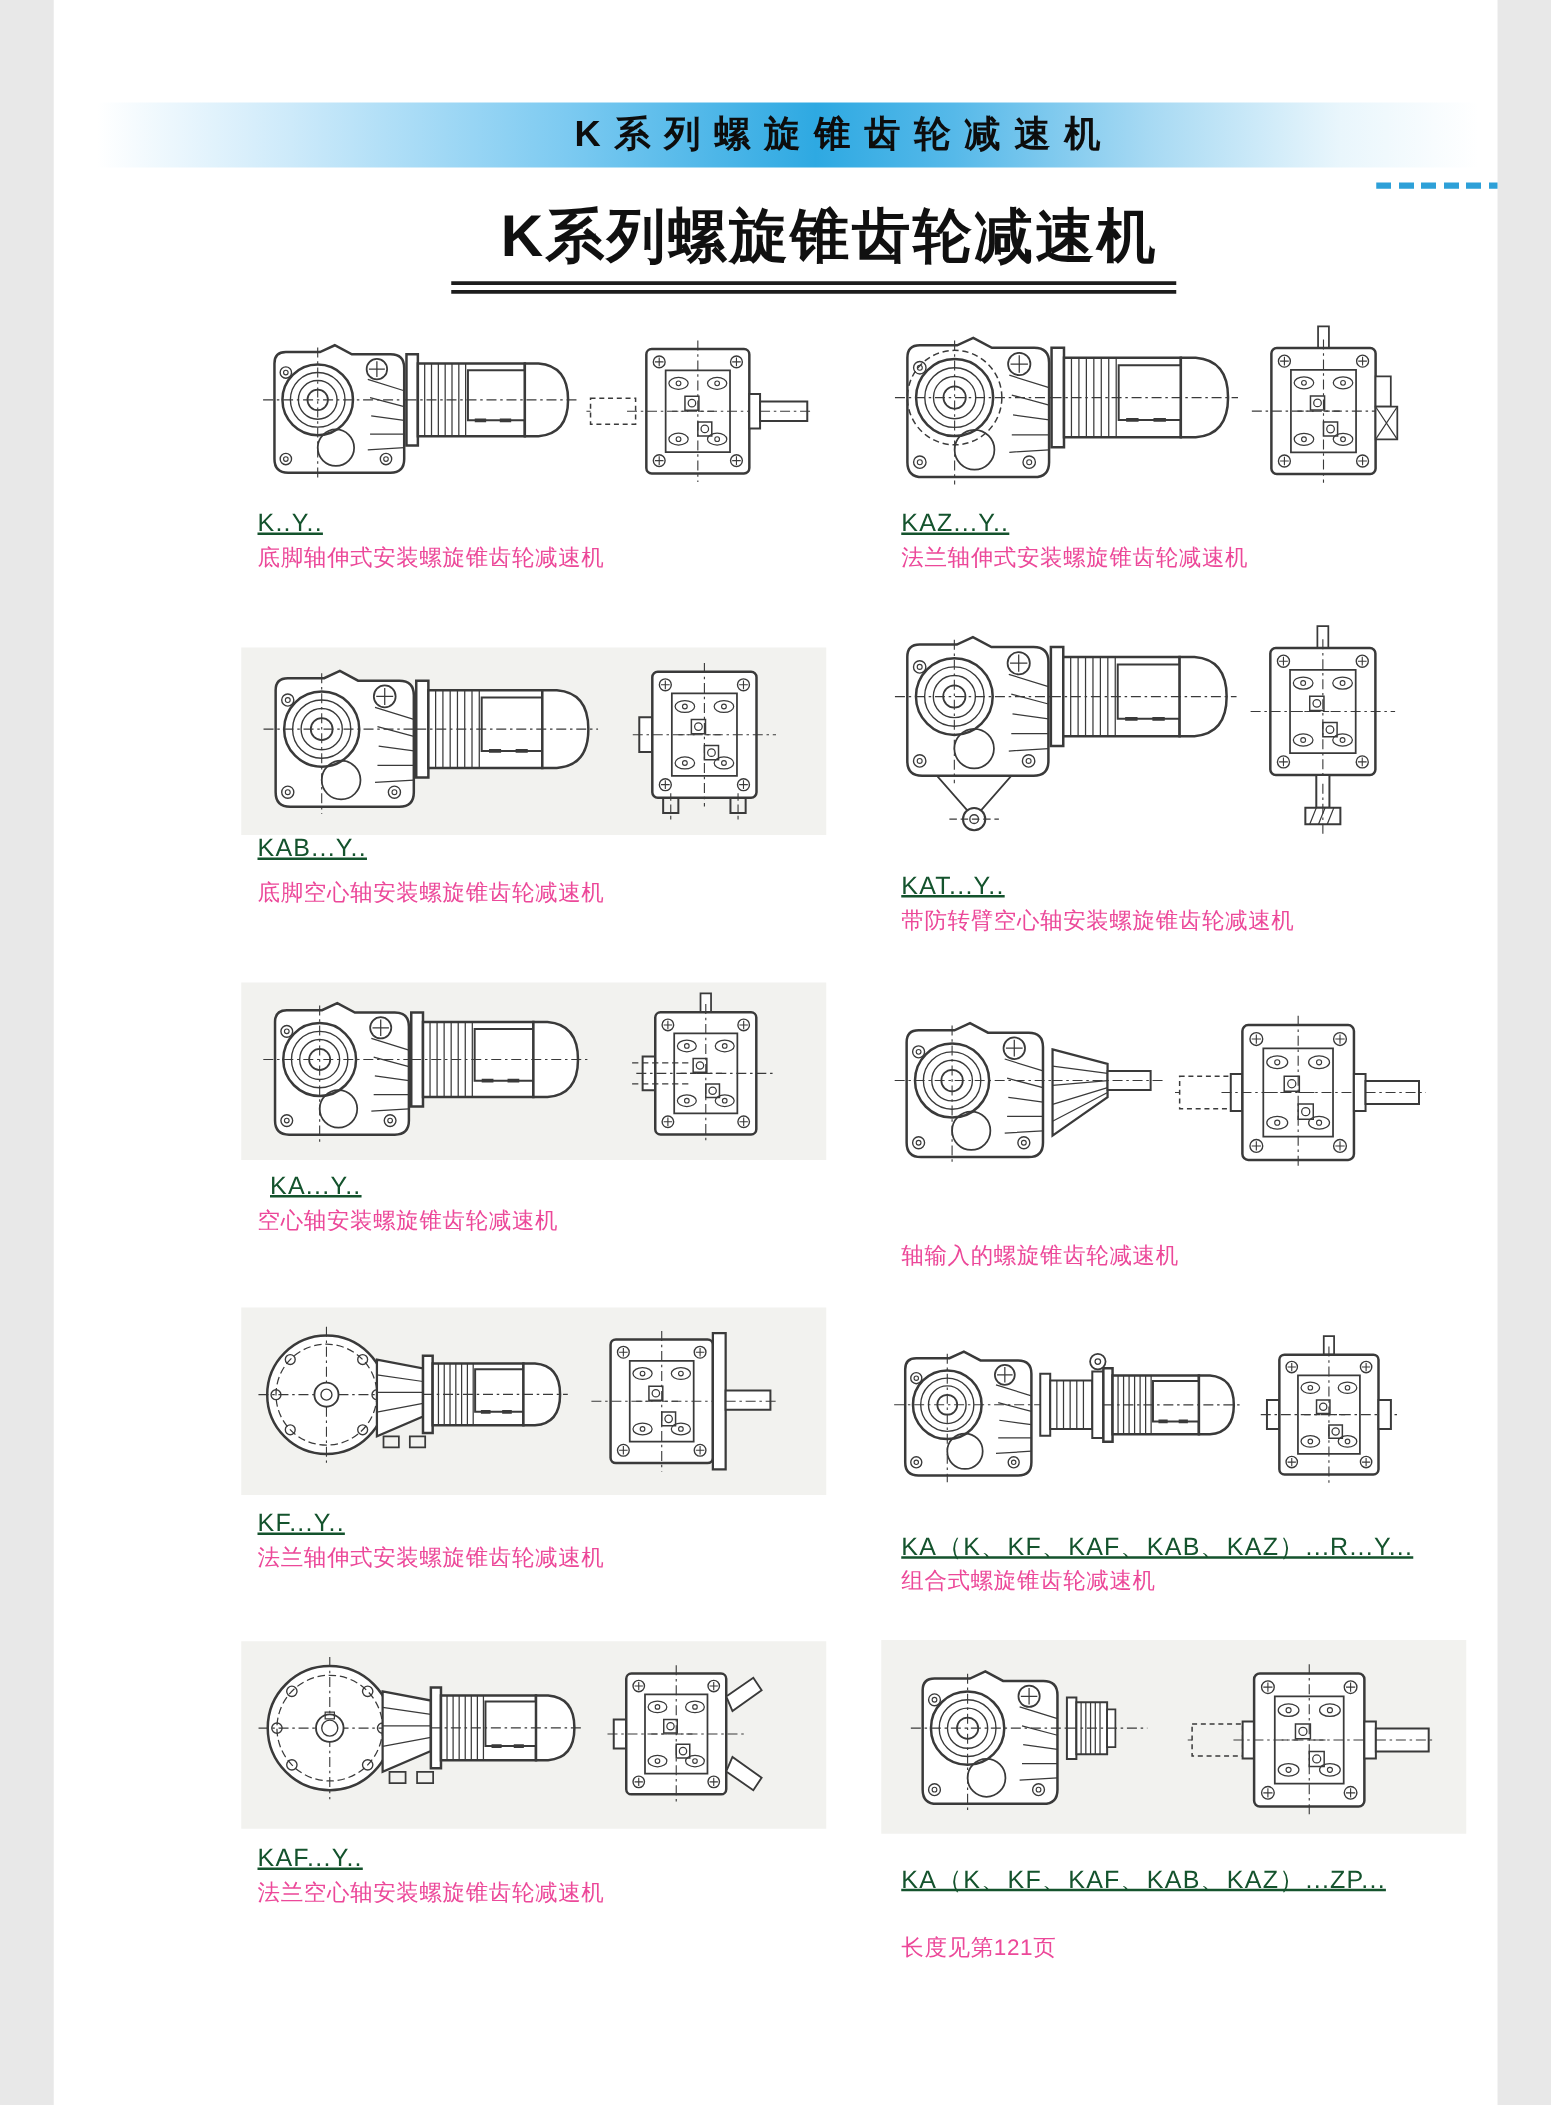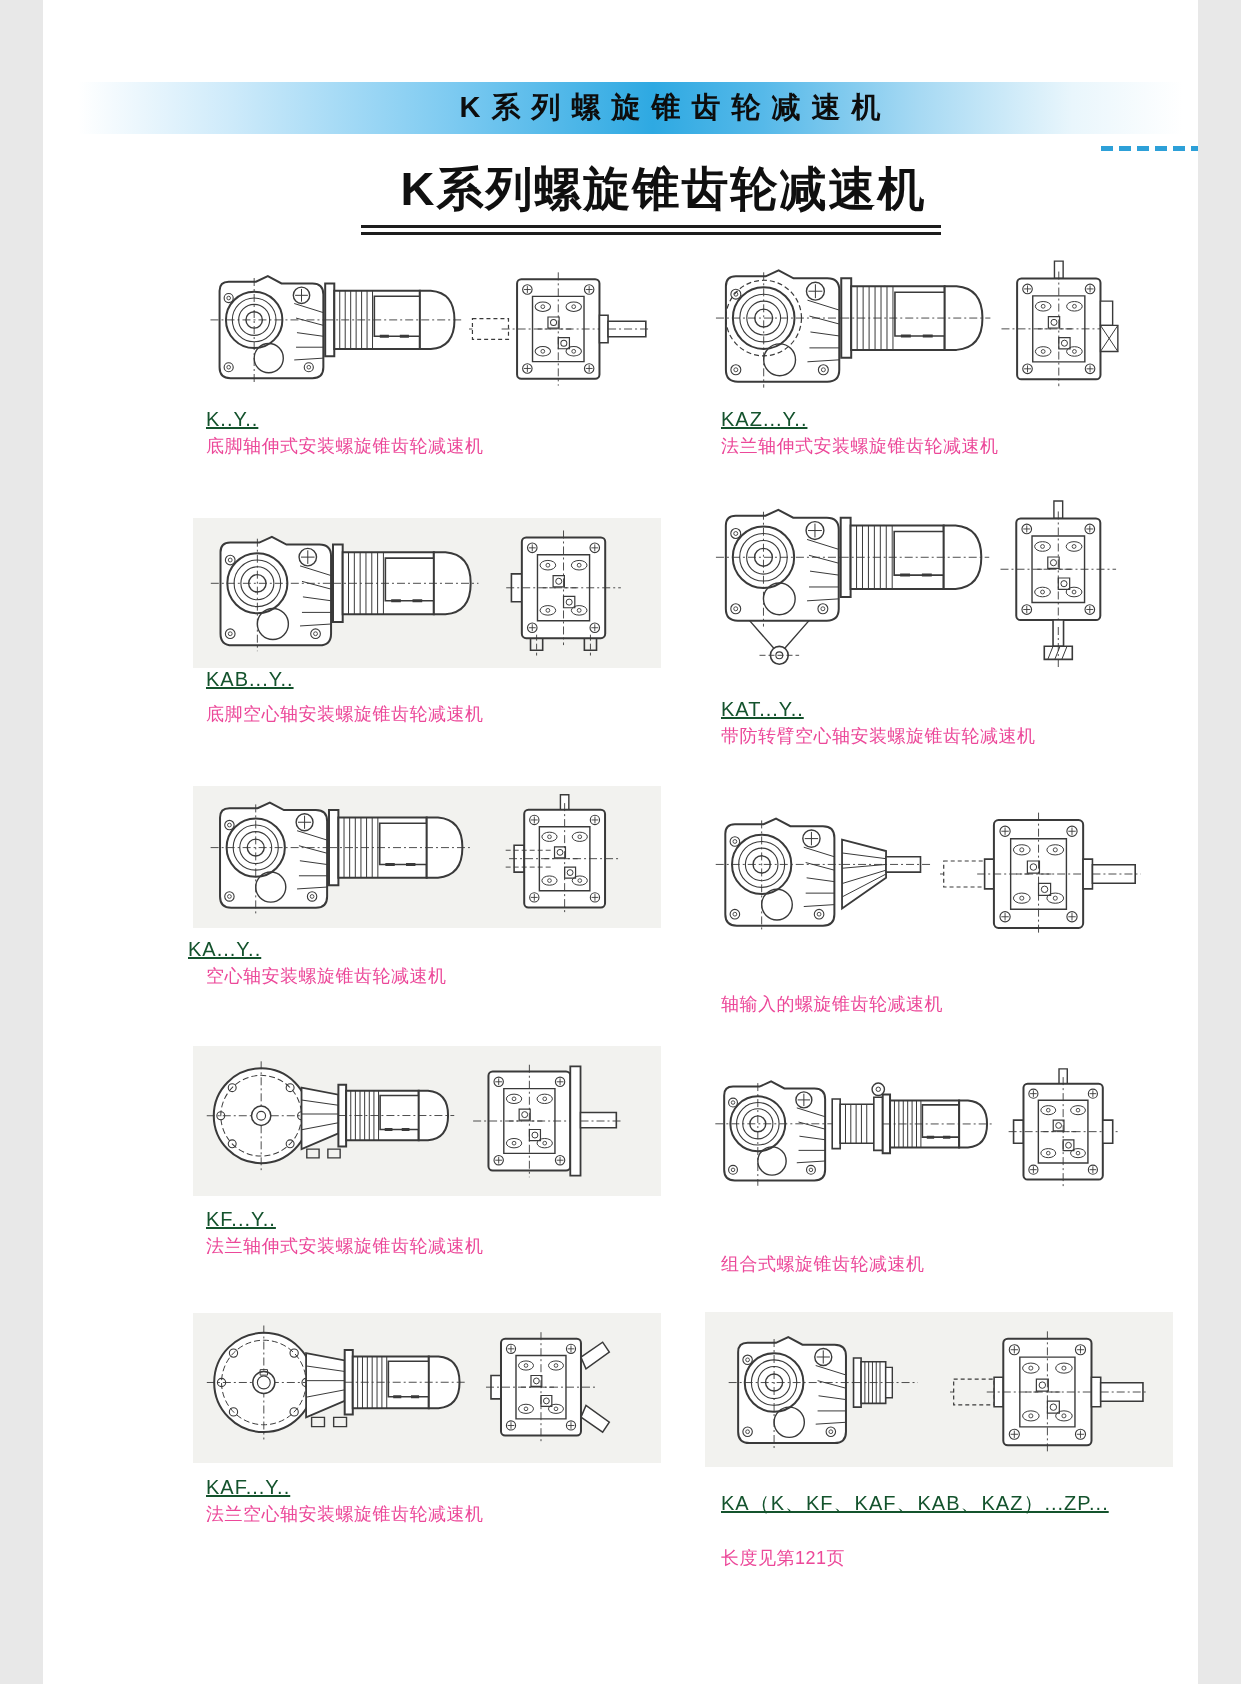--- a/index.html
+++ b/index.html
@@ -207,21 +207,21 @@
       <use href="#gbx"></use>
         <use href="#mtr" x="126"></use>
     </svg>
     <svg height="128" viewBox="-12 -12 172 152" fill="none" stroke="#3a3a3a">
       <rect x="55" y="-10" width="10" height="18" stroke-width="1.4" fill="#fff"></rect>
       <rect x="0" y="50" width="12" height="32" stroke-width="1.6" fill="#fff"></rect>
       <use href="#endv"></use>
       <path d="M-10 56 H44 M-10 76 H44" stroke-width="0.9" stroke-dasharray="5 3"></path>
     </svg>
   </div>
-  <div class="code" style="left:145px;top:938px">KA...Y..</div>
+  <div class="code" style="left:173px;top:938px">KA...Y..</div>
   <div class="desc" style="left:163px;top:964px">空心轴安装螺旋锥齿轮减速机</div>
 
   <div class="draw" style="left:655px;top:800px;width:460px;height:148px">
     <svg height="132" viewBox="-6 -4 240 132" fill="none" stroke="#3a3a3a">
       <use href="#gbx"></use>
       <path d="M132 26 L178 38 L178 66 L132 98 Z" stroke-width="1.8" fill="#fff"></path>
       <path d="M132 40 L178 46 M132 56 L178 52 M132 72 L178 58 M132 86 L178 62" stroke-width="1"></path>
       <rect x="178" y="44" width="36" height="16" stroke-width="1.6" fill="#fff"></rect>
       <path d="M132 52 H226" stroke-width="0.9" stroke-dasharray="8 3 2 3"></path>
     </svg>
@@ -267,20 +267,21 @@
         <circle cx="184" cy="13" r="2.5" stroke-width="1"></circle>
       <use href="#mtr" transform="translate(189,9) scale(0.83)"></use>
     </svg>
     <svg height="136" viewBox="-14 -12 174 152" fill="none" stroke="#3a3a3a">
       <rect x="55" y="-10" width="10" height="18" stroke-width="1.4" fill="#fff"></rect>
       <rect x="0" y="52" width="12" height="28" stroke-width="1.6" fill="#fff"></rect>
       <use href="#endv"></use>
       <rect x="108" y="52" width="12" height="28" stroke-width="1.6" fill="#fff"></rect>
     </svg>
   </div>
+  <div class="code" style="left:678px;top:1224px">KA（K、KF、KAF、KAB、KAZ）...R...Y...</div>
   <div class="desc" style="left:678px;top:1252px">组合式螺旋锥齿轮减速机</div>
 
   <div class="draw" style="left:150px;top:1315px;width:468px;height:146px">
     <svg height="132" viewBox="-6 -4 300 136" fill="none" stroke="#3a3a3a">
       <use href="#flg"></use>
       <circle cx="58" cy="58" r="12" stroke-width="1.5" fill="#fff"></circle>
         <circle cx="58" cy="58" r="7" stroke-width="1.1"></circle>
       <rect x="54" y="44" width="8" height="6" stroke-width="1"></rect>
       <path d="M104 26 L146 34 L146 78 L104 96 Z" stroke-width="1.8" fill="#fff"></path>
       <path d="M104 40 L146 46 M104 56 L146 56 M104 74 L146 66" stroke-width="1"></path>

